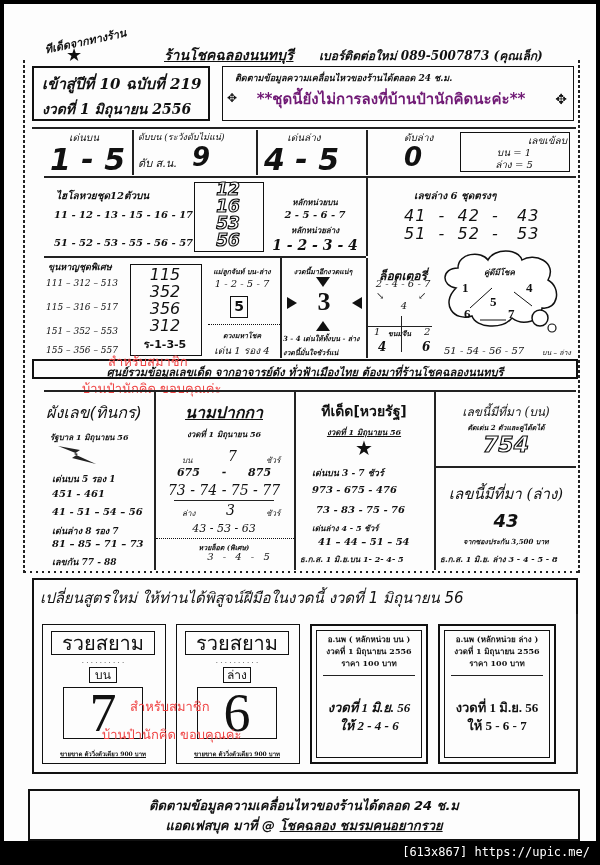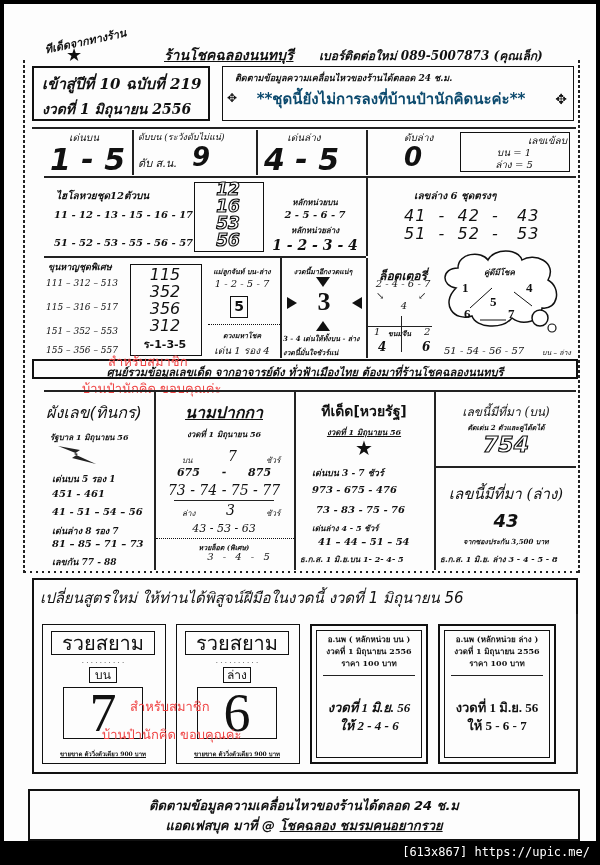--- a/index.html
+++ b/index.html
@@ -12,21 +12,21 @@
   .sans { font-family: "DejaVu Sans", sans-serif; }
   .lib { font-family: "Liberation Serif", serif; }
   .dots-v { position: absolute; width: 4px; background-image: radial-gradient(circle, #222 1.2px, transparent 1.4px); background-size: 4px 5px; background-repeat: repeat-y; }
   .dots-h { position: absolute; height: 4px; background-image: radial-gradient(circle, #222 1.2px, transparent 1.4px); background-size: 6px 4px; background-repeat: repeat-x; }
   .box { position: absolute; border: 1.5px solid #111; }
   .vline { position: absolute; width: 1.5px; background: #222; }
   .hline { position: absolute; height: 1.5px; background: #222; }
   .c { text-align: center; }
   .tiny { font-size: 7px; }
   .green { color: #ef4444; font-family: "DejaVu Sans", sans-serif; font-size: 13px; }
-  .blue { color: #0c4a6e; }
+  .blue { color: #701a75; }
   .big-num { font-family: "DejaVu Sans", sans-serif; font-weight: bold; font-style: italic; }
   .outline-num { font-family: "DejaVu Sans", sans-serif; font-style: italic; font-weight: bold; color: #fff; -webkit-text-stroke: 1.2px #111; }
   .footer-bar { position: absolute; left: 0; top: 841px; width: 600px; height: 24px; background: #000; }
   .footer-bar span { position: absolute; right: 10px; top: 4px; color: #fff; font-family: "DejaVu Sans Mono", monospace; font-size: 12px; }
   .tri-down { width:0;height:0;border-left:7px solid transparent;border-right:7px solid transparent;border-top:10px solid #111; }
   .tri-up { width:0;height:0;border-left:7px solid transparent;border-right:7px solid transparent;border-bottom:10px solid #111; }
   .tri-right { width:0;height:0;border-top:6px solid transparent;border-bottom:6px solid transparent;border-left:10px solid #111; }
   .tri-left { width:0;height:0;border-top:6px solid transparent;border-bottom:6px solid transparent;border-right:10px solid #111; }
 </style>
 </head>

